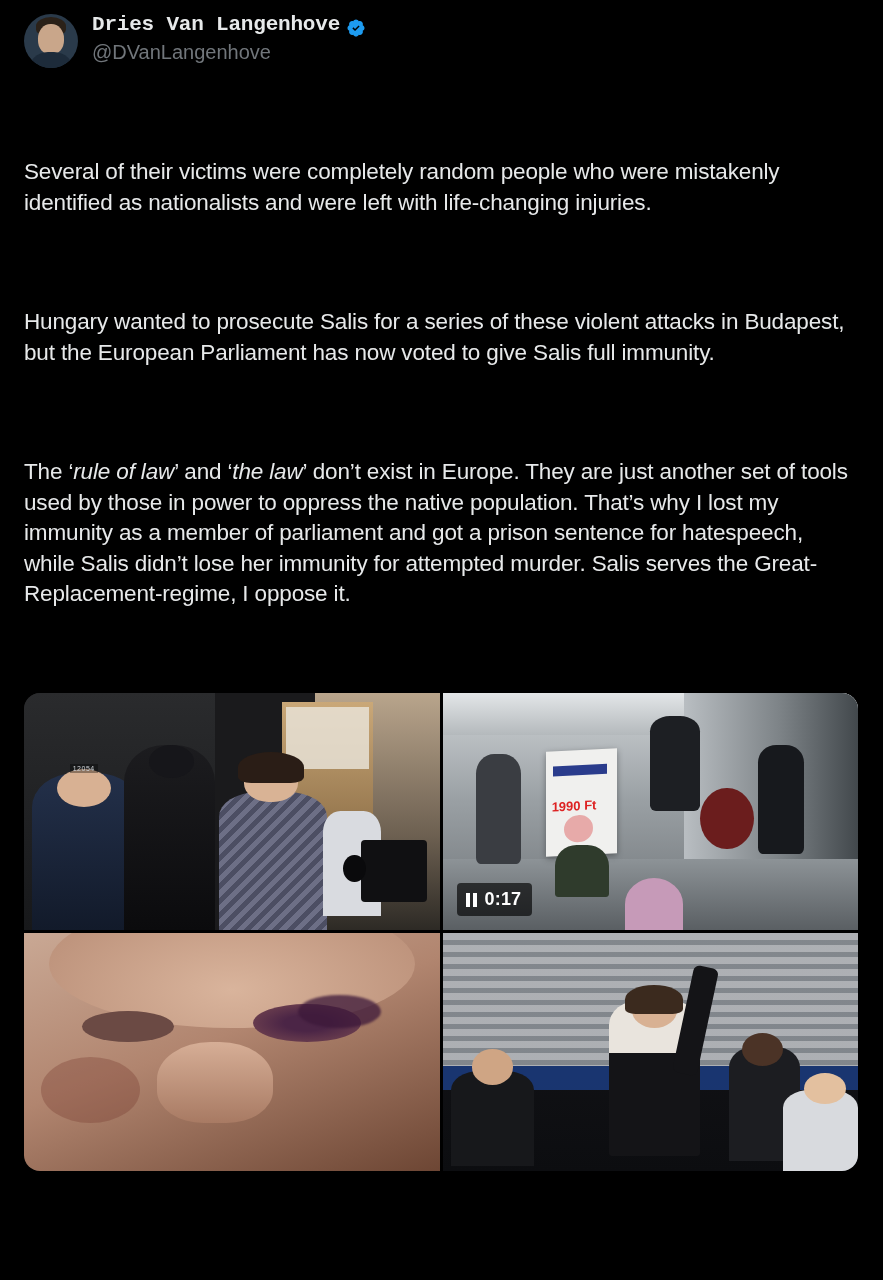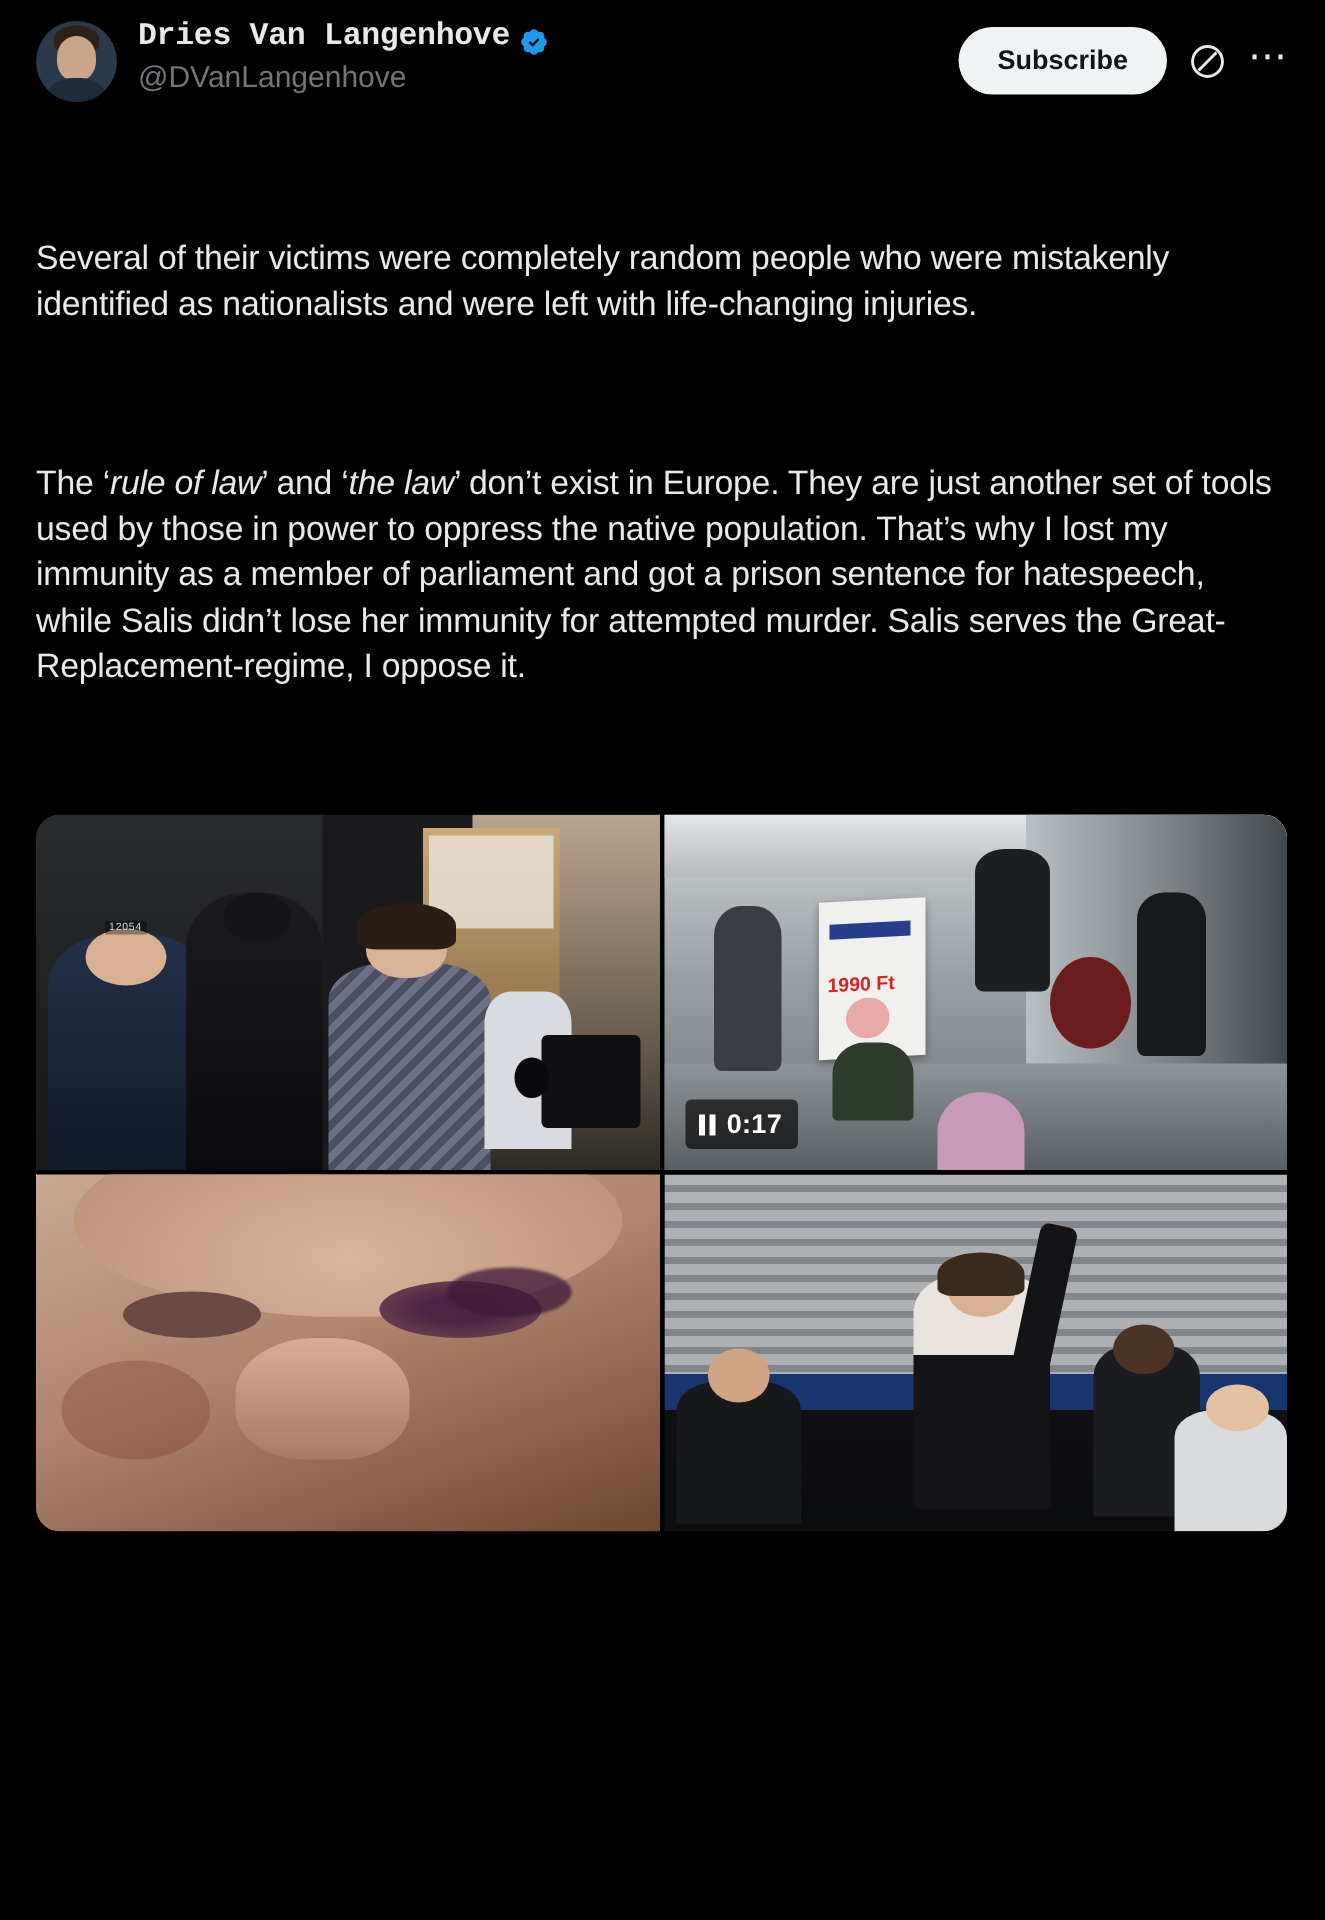--- a/index.html
+++ b/index.html
@@ -301,34 +301,25 @@
         <span class="verified">
           <svg viewBox="0 0 24 24" width="20" height="20" aria-hidden="true">
             <path fill="#1d9bf0" d="M22.25 12c0-1.43-.88-2.67-2.19-3.34.46-1.39.2-2.9-.81-3.91s-2.52-1.27-3.91-.81C14.67 2.63 13.43 1.75 12 1.75s-2.67.88-3.34 2.19c-1.39-.46-2.9-.2-3.91.81s-1.27 2.52-.81 3.91C2.63 9.33 1.75 10.57 1.75 12s.88 2.67 2.19 3.34c-.46 1.39-.2 2.9.81 3.91s2.52 1.27 3.91.81c.67 1.31 1.91 2.19 3.34 2.19s2.67-.88 3.34-2.19c1.39.46 2.9.2 3.91-.81s1.27-2.52.81-3.91c1.31-.67 2.19-1.91 2.19-3.34z"></path>
             <path fill="#000" d="M10.86 15.7l-3.2-3.2 1.27-1.27 1.93 1.93 4.2-4.2 1.27 1.27-5.47 5.47z"></path>
           </svg>
         </span>
       </div>
       <div class="handle">@DVanLangenhove</div>
     </div>
 
-    <div class="header-actions">
-      <button class="subscribe-btn">Subscribe</button>
-      <span class="icon-btn">
-        <svg viewBox="0 0 24 24" width="26" height="26" aria-hidden="true">
-          <circle cx="12" cy="12" r="9.2" fill="none" stroke="#e7e9ea" stroke-width="1.8"></circle>
-          <line x1="6.5" y1="17.5" x2="17.5" y2="6.5" stroke="#e7e9ea" stroke-width="1.8"></line>
-        </svg>
-      </span>
-      <span class="icon-btn more-dots">⋯</span>
-    </div>
   </div>
 
   <div class="tweet-text">
     <p>Several of their victims were completely random people who were mistakenly identified as nationalists and were left with life-changing injuries.</p>
+    <p>Hungary wanted to prosecute Salis for a series of these violent attacks in Budapest, but the European Parliament has now voted to give Salis full immunity.</p>
     <p><span>The ‘</span><em>rule of law</em><span>’ and ‘</span><em>the law</em><span>’ don’t exist in Europe. They are just another set of tools used by those in power to oppress the native population. That’s why I lost my immunity as a member of parliament and got a prison sentence for hatespeech, while Salis didn’t lose her immunity for attempted murder. Salis serves the Great-Replacement-regime, I oppose it.</span></p>
   </div>
 
   <div class="media-grid">
 
     <div class="media-cell c1">
       <div class="wallL"></div>
       <div class="wallR"></div>
       <div class="door"></div>
       <div class="pane"></div>

